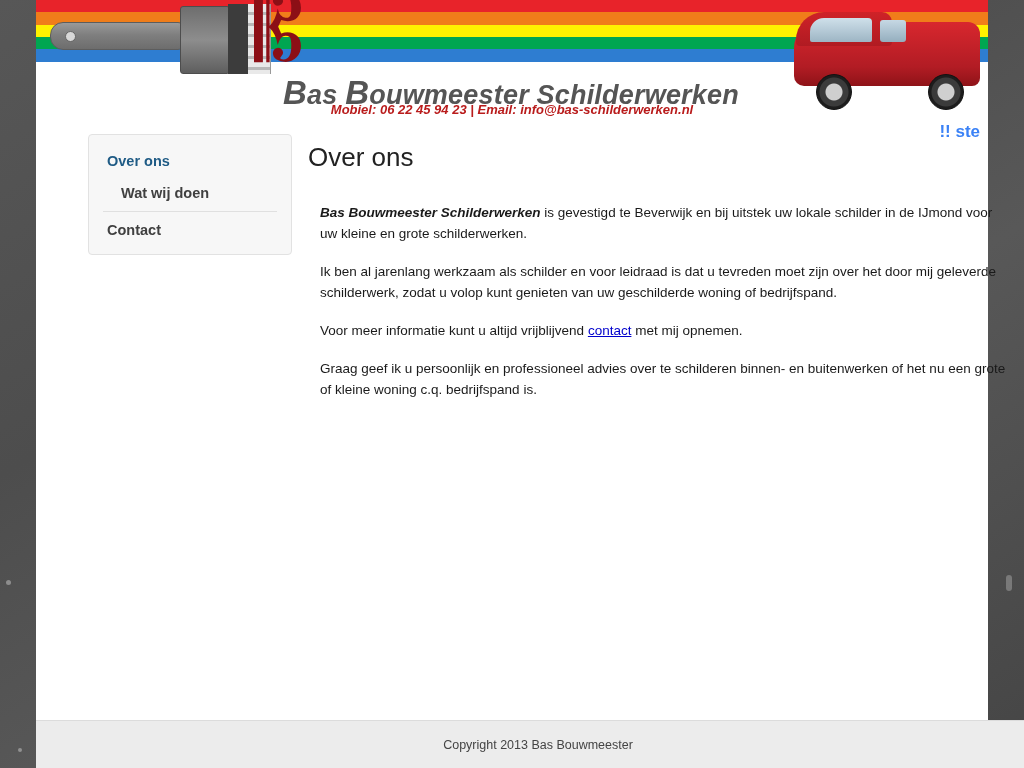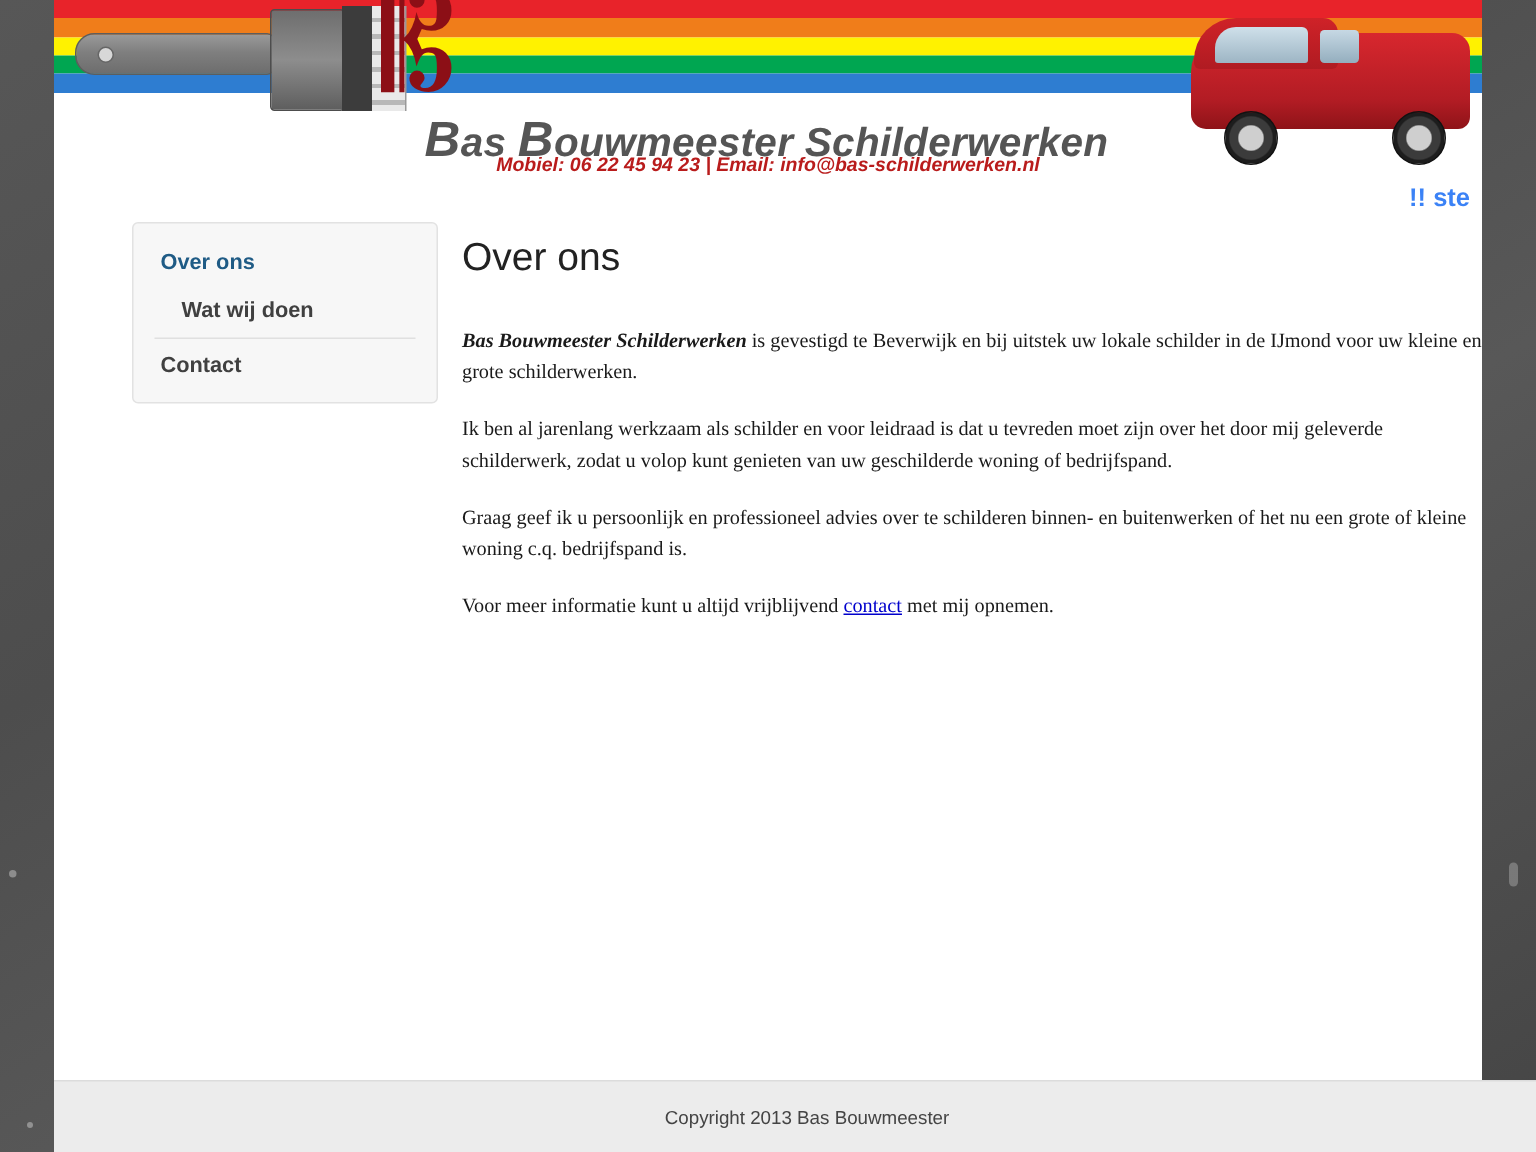--- a/index.html
+++ b/index.html
@@ -188,21 +188,21 @@
     color: #3b82f6;
     font-family: "Liberation Sans", sans-serif;
     white-space: nowrap;
     overflow: hidden;
   }
 
   
   .content {
     position: absolute;
     left: 36px;
-    top: 148px;
+    top: 134px;
     width: 952px;
     height: 574px;
   }
   .sidebar {
     position: absolute;
     left: 16px;
     top: 0;
     width: 204px;
     background: #f7f7f7;
     border: 1px solid #e2e2e2;
@@ -234,26 +234,25 @@
     width: 700px;
   }
   h1.page-title {
     margin: 8px 0 30px 0;
     font-size: 26px;
     font-weight: normal;
     color: #222;
     font-family: "Liberation Sans", sans-serif;
   }
   p.body-text {
-    margin: 0 0 17px 0;
+    margin: 0 0 17px 12px;
     font-size: 13.5px;
     line-height: 1.55;
     color: #1a1a1a;
     max-width: 690px;
-    font-family: Liberation Serif, serif;
   }
   .strongital { font-style: italic; font-weight: bold; }
   a.inline-link { color: #0000cc; text-decoration: underline; }
 
   
   .footer {
     position: absolute;
     left: 36px;
     top: 720px;
     width: 1004px;
@@ -328,23 +327,23 @@
 
       <div class="main">
         <h1 class="page-title">Over ons</h1>
 
         <p class="body-text">
           <span class="strongital">Bas Bouwmeester Schilderwerken</span><span> is gevestigd te Beverwijk en bij uitstek uw lokale schilder in de IJmond voor uw kleine en grote schilderwerken.</span>
         </p>
 
         <p class="body-text">Ik ben al jarenlang werkzaam als schilder en voor leidraad is dat u tevreden moet zijn over het door mij geleverde schilderwerk, zodat u volop kunt genieten van uw geschilderde woning of bedrijfspand.</p>
 
-        <p class="body-text">Graag geef ik u persoonlijk en professioneel advies over te schilderen binnen- en buitenwerken of het nu een grote of kleine woning c.q. bedrijfspand is.</p>
-
         <p class="body-text">
           <span>Voor meer informatie kunt u altijd vrijblijvend </span><a class="inline-link" href="#">contact</a><span> met mij opnemen.</span>
         </p>
+
+        <p class="body-text">Graag geef ik u persoonlijk en professioneel advies over te schilderen binnen- en buitenwerken of het nu een grote of kleine woning c.q. bedrijfspand is.</p>
       </div>
     </div>
   </div>
 
   <div class="footer">Copyright 2013 Bas Bouwmeester</div>
 </div>
 
 </body></html>

